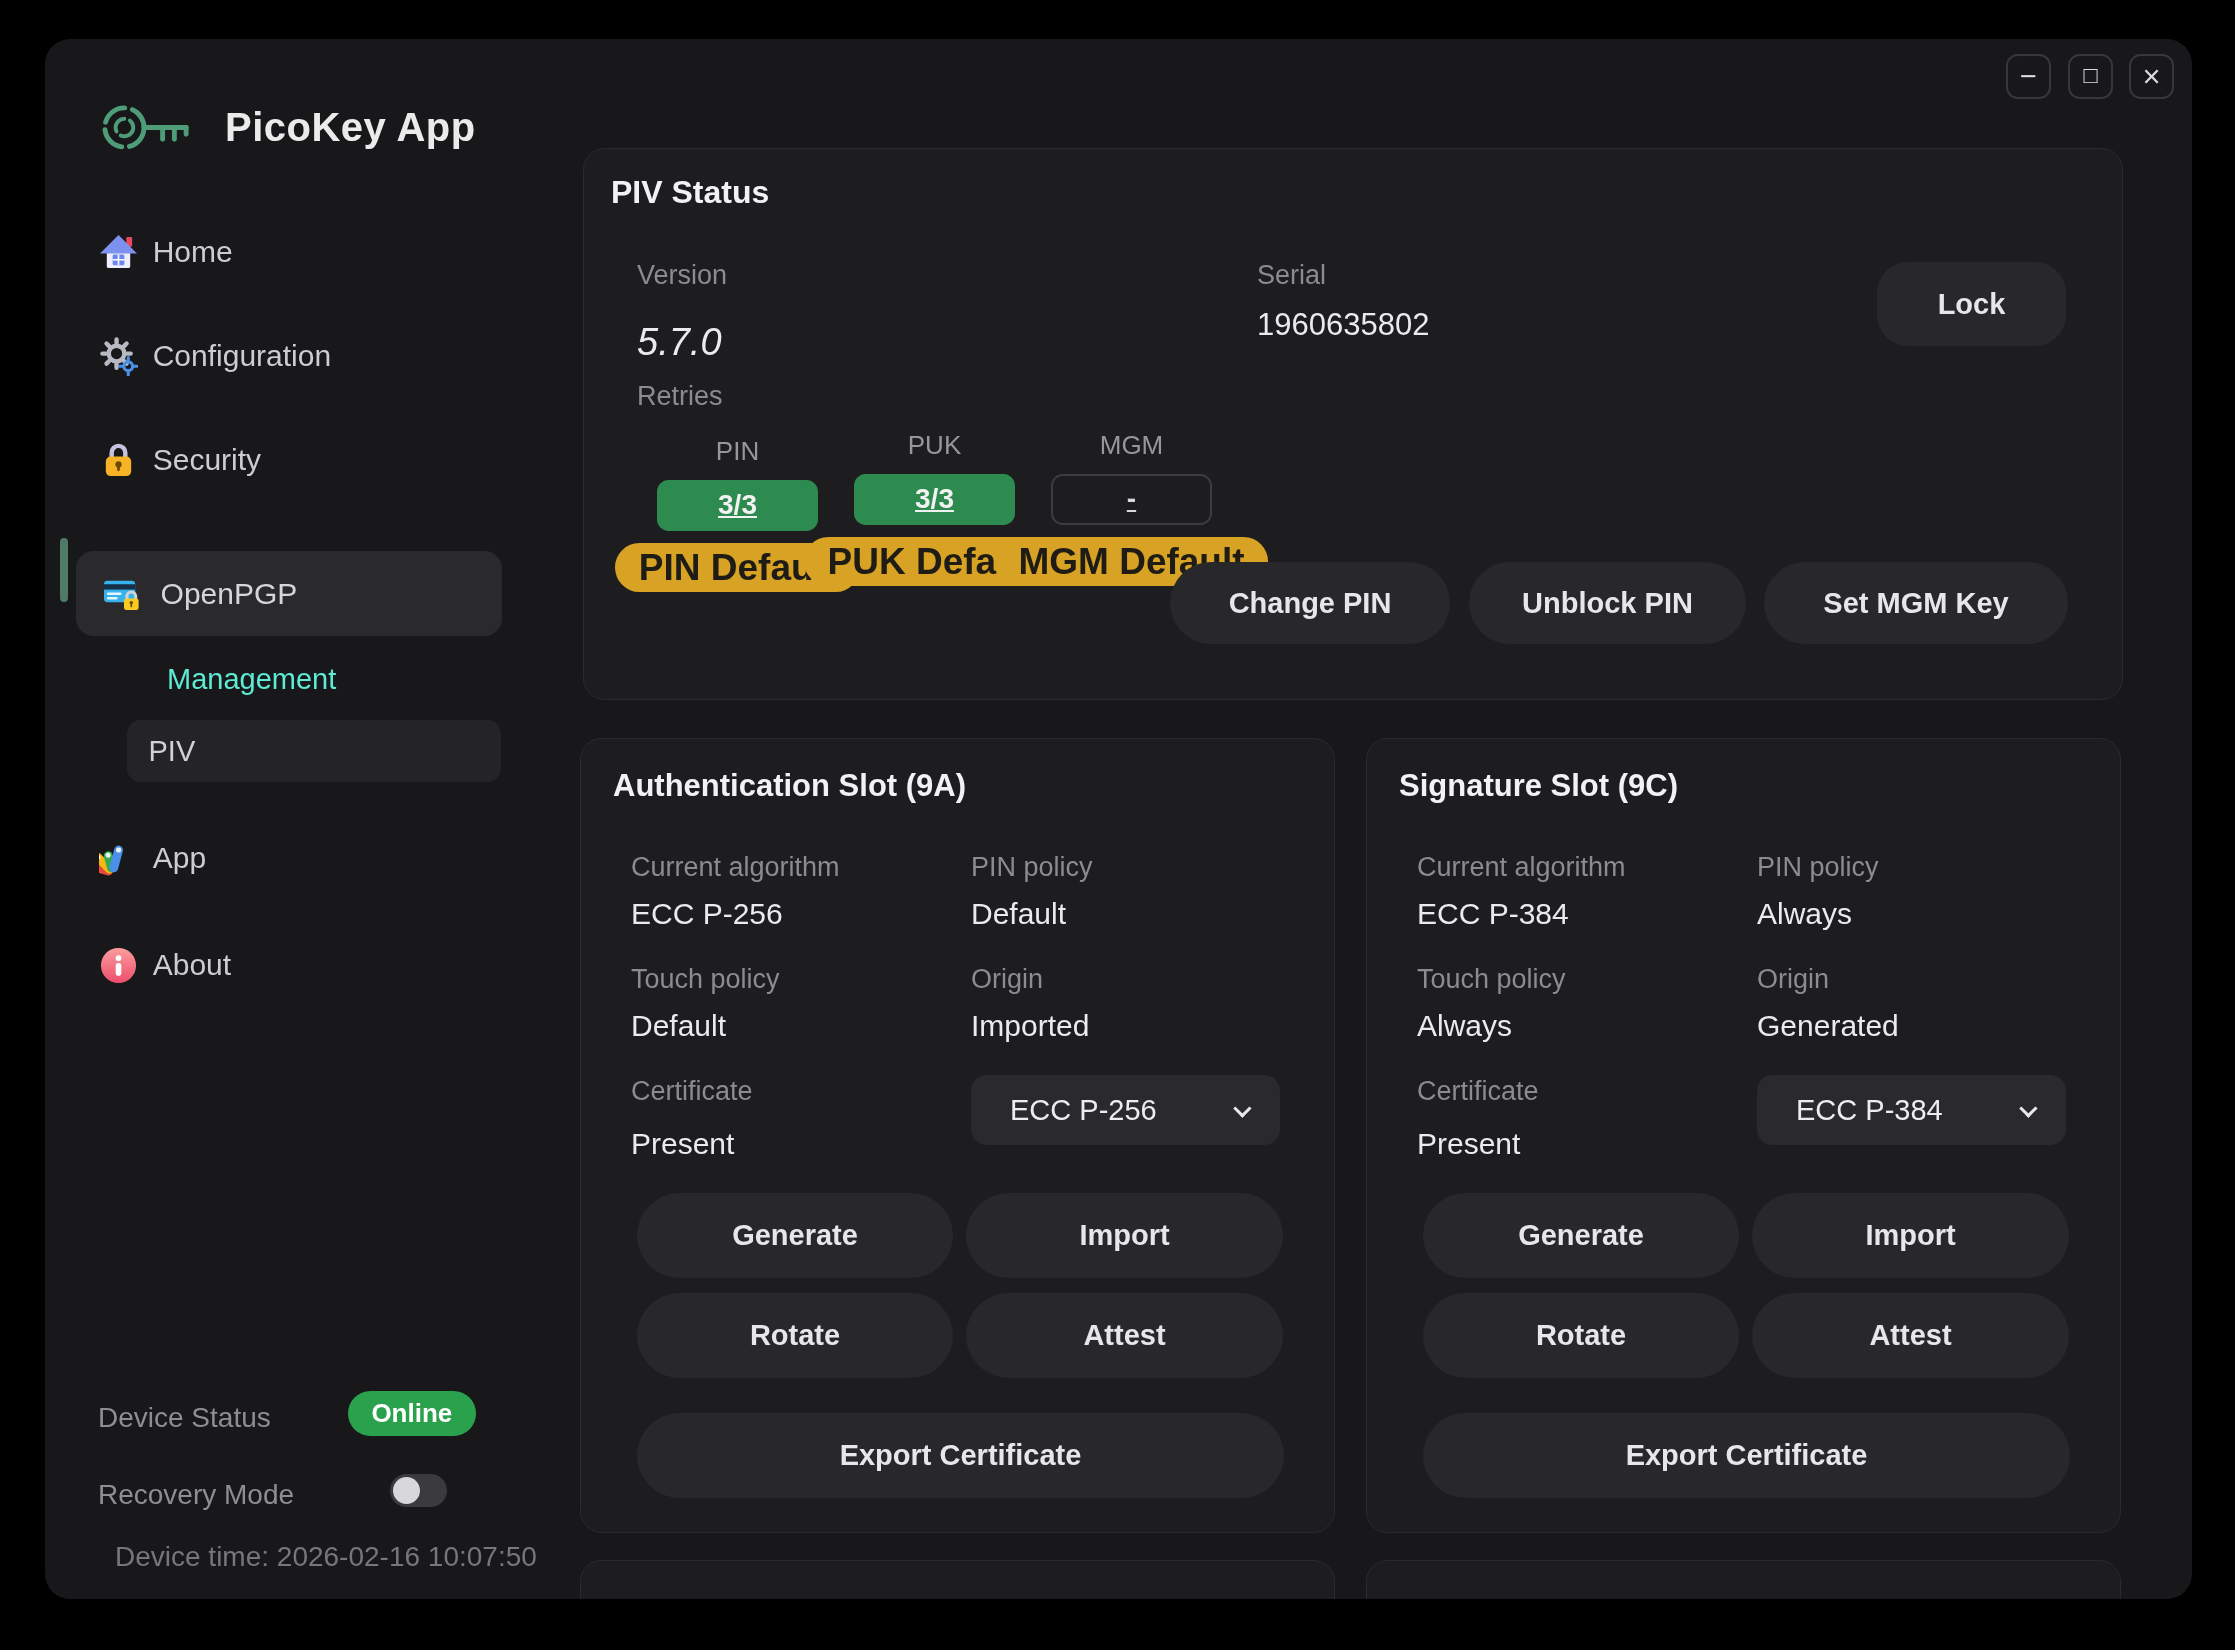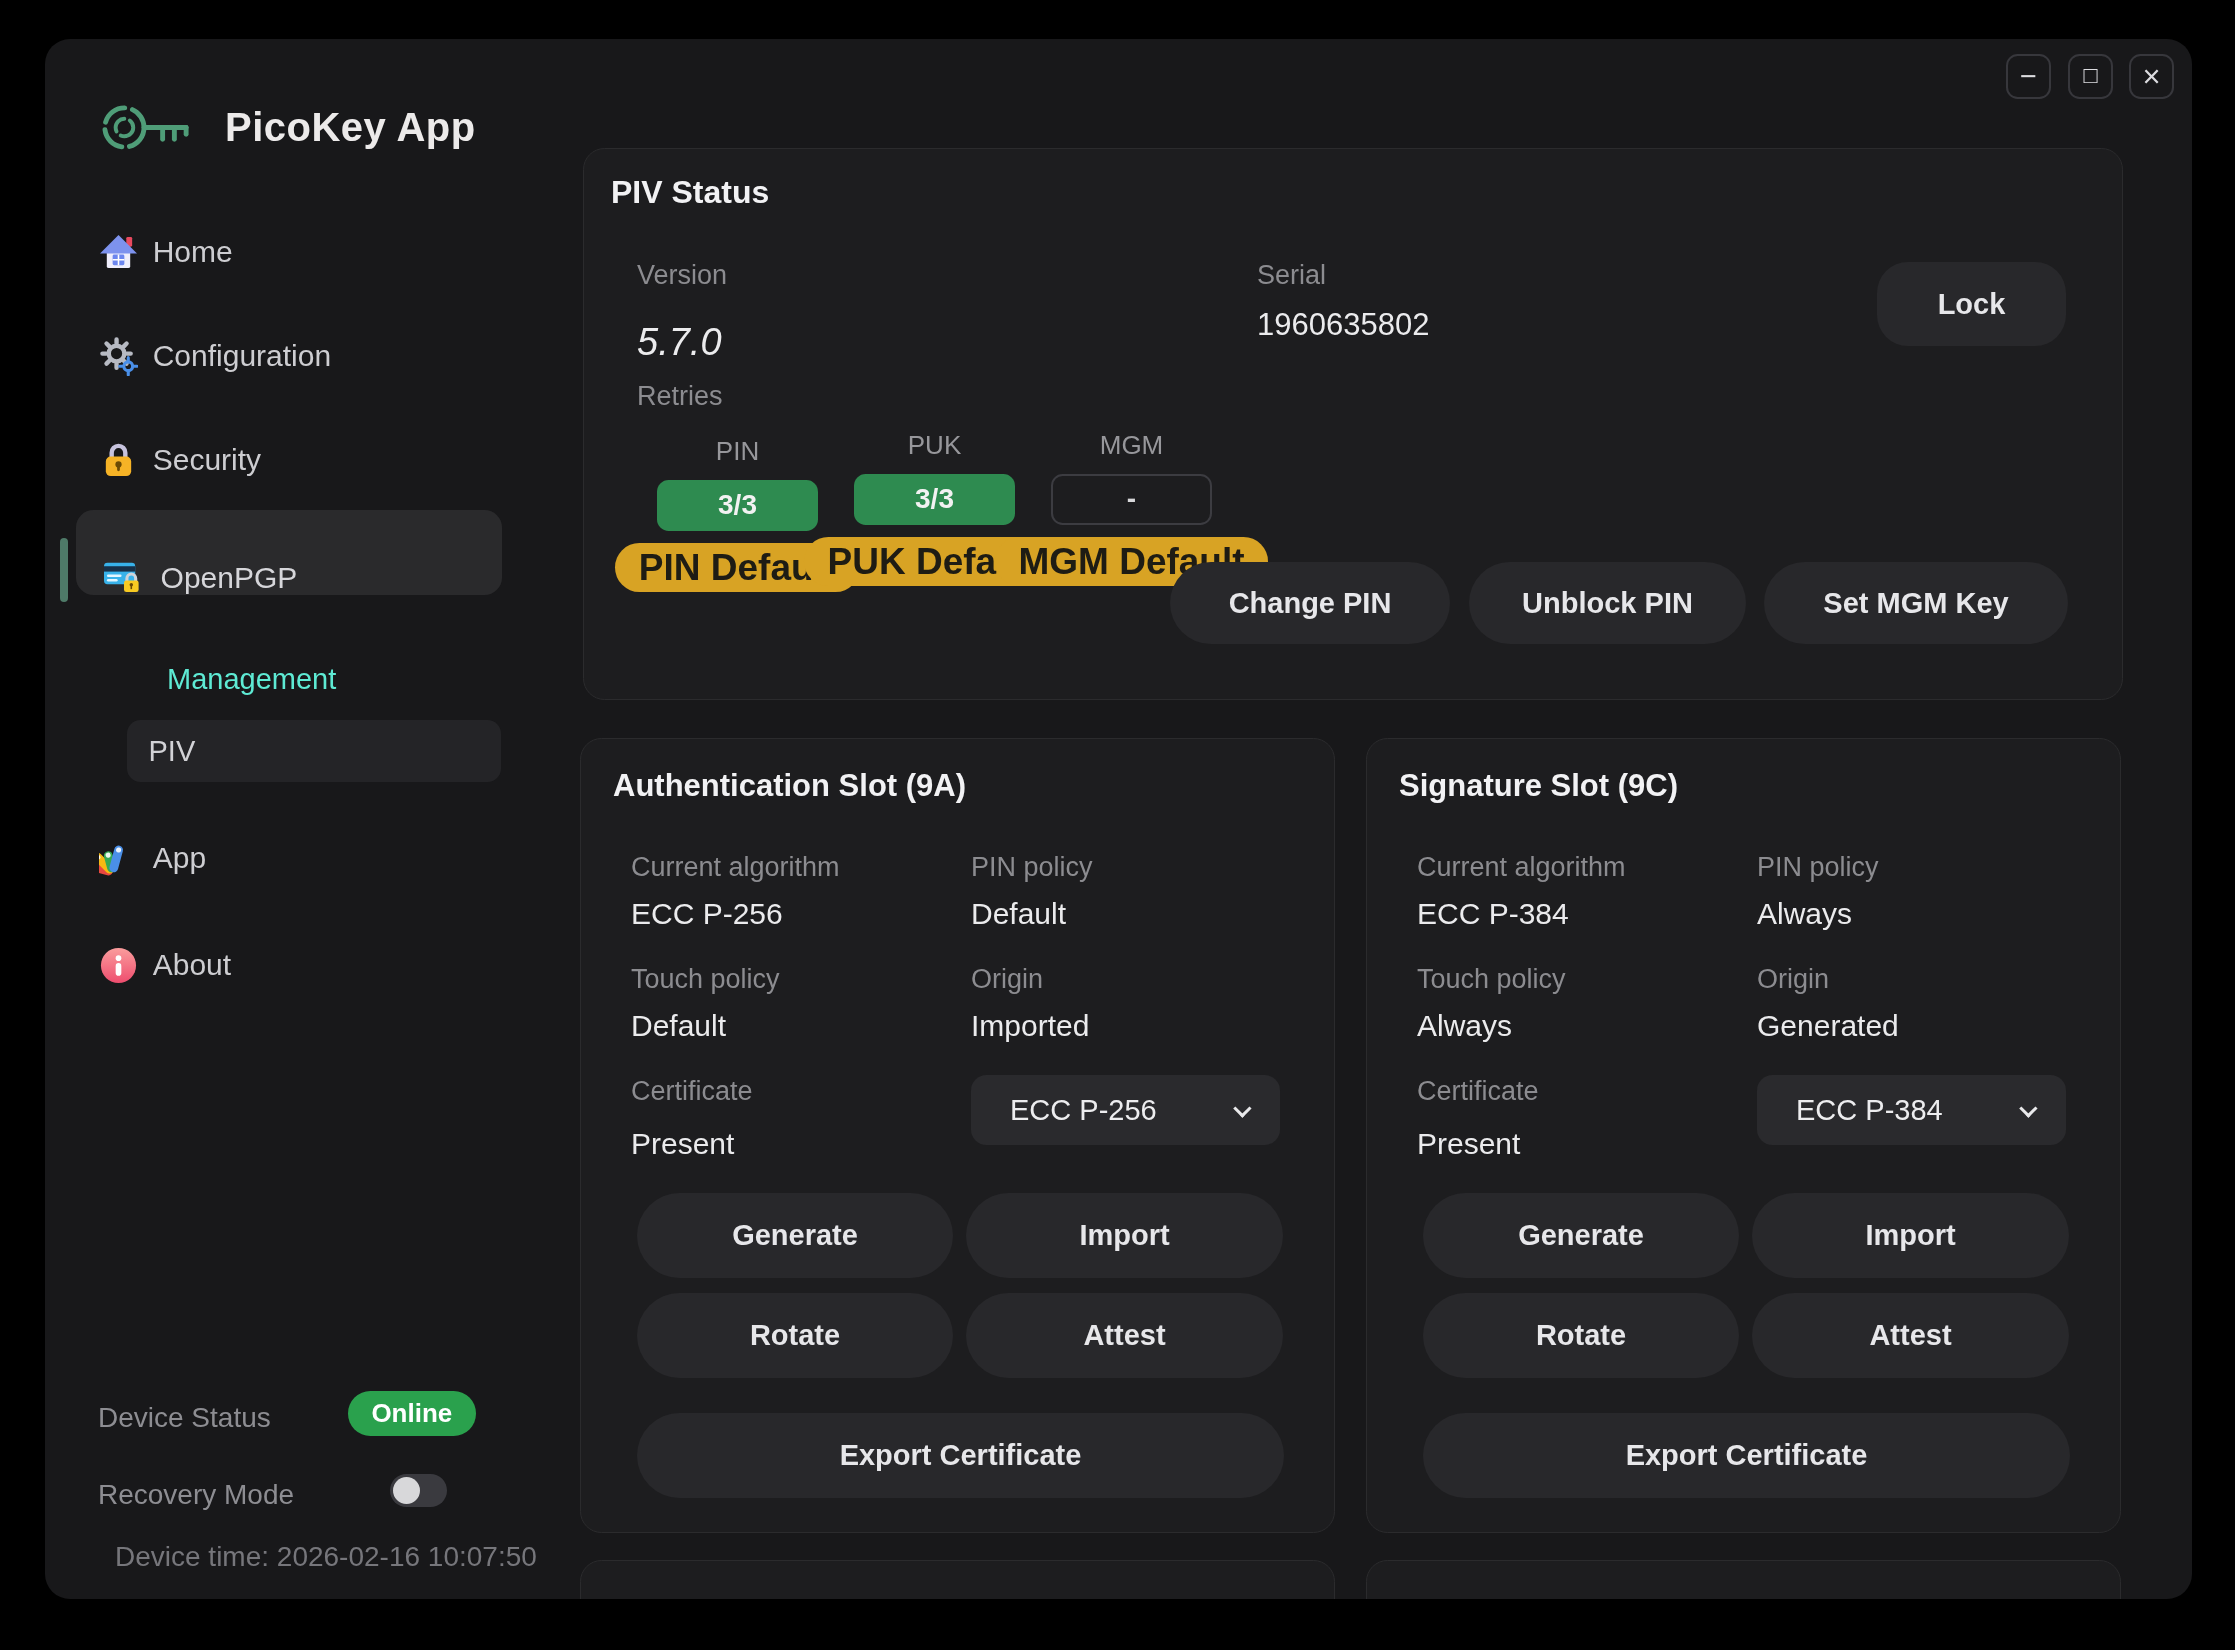--- a/index.html
+++ b/index.html
@@ -25,23 +25,23 @@
   
   .brand { position:absolute; left:53px; top:60px; display:flex; align-items:center; gap:33px; }
   .brand .logo { color:var(--logo-green); }
   .brand .title { font-size:40px; font-weight:bold; color:#eceaea; letter-spacing:0.5px; }
 
   .nav-item { position:absolute; left:53px; height:78px; display:flex; align-items:center; gap:13.7px;
               color:#cdcdd1; font-size:30px; }
   .nav-item .ic { width:41px; display:flex; justify-content:center; }
 
   .nav-selected {
-    position:absolute; left:31px; top:471px; width:426px; height:85px;
+    position:absolute; left:31px; top:512px; width:426px; height:85px;
     background:var(--selected-bg); border-radius:17.6px;
-    display:flex; align-items:flex-end; gap:15.6px; padding-left:26px;
+    display:flex; align-items:center; gap:15.6px; padding-left:26px;
     color:#d6d6da; font-size:30px;
   }
   .accent-bar { position:absolute; left:14.6px; top:499px; width:8.8px; height:64px;
                 border-radius:4.9px; background:var(--accent-bar); }
 
   .nav-sub { position:absolute; color:#5eead4; font-size:29px;margin-left:21px; }
   .nav-sub.mgmt { left:101px; top:624px; }
   .nav-sub-selected {
     position:absolute; left:82px; top:681px; width:374px; height:62px;
     background:#242427; border-radius:13.7px; display:flex; align-items:center;
@@ -70,21 +70,21 @@
          display:flex; align-items:center; justify-content:center; font-size:29px;
          border-radius:43px; cursor:default; }
   .btn.lock { border-radius:31px; }
 
   
   .retry-col { position:absolute; top:281px; width:161px; display:flex; flex-direction:column;
                align-items:center; gap:12.7px; }
   .retry-name { color:#97979b; font-size:26px; }
   .count-badge { width:100%; height:51px; border-radius:11.7px; background:var(--green-badge);
                  color:#f2f2f2; font-size:28px; font-weight:bold;
-                 display:flex; align-items:center; justify-content:center; }
+                 display:flex; align-items:center; justify-content:center;text-decoration:underline; }
   .count-badge.none { background:transparent; border:2px solid #3c3c41; color:#d8d8da; }
   .default-badge { height:49px; padding:0 23.4px; border-radius:24.4px; background:var(--amber-badge);
                    color:#1e1c14; font-size:37px; font-weight:bold; white-space:nowrap;
                    display:flex; align-items:center; justify-content:center; }
 
   
   .dropdown { position:absolute; background:#2a2a2d; border-radius:15.6px;
               display:flex; align-items:center; justify-content:space-between;
               padding:0 33px 0 39px; color:#ededef; font-size:29px; cursor:default; }
   .chev { width:12.7px; height:12.7px; border-right:3.4px solid #e9e9eb; border-bottom:3.4px solid #e9e9eb;

